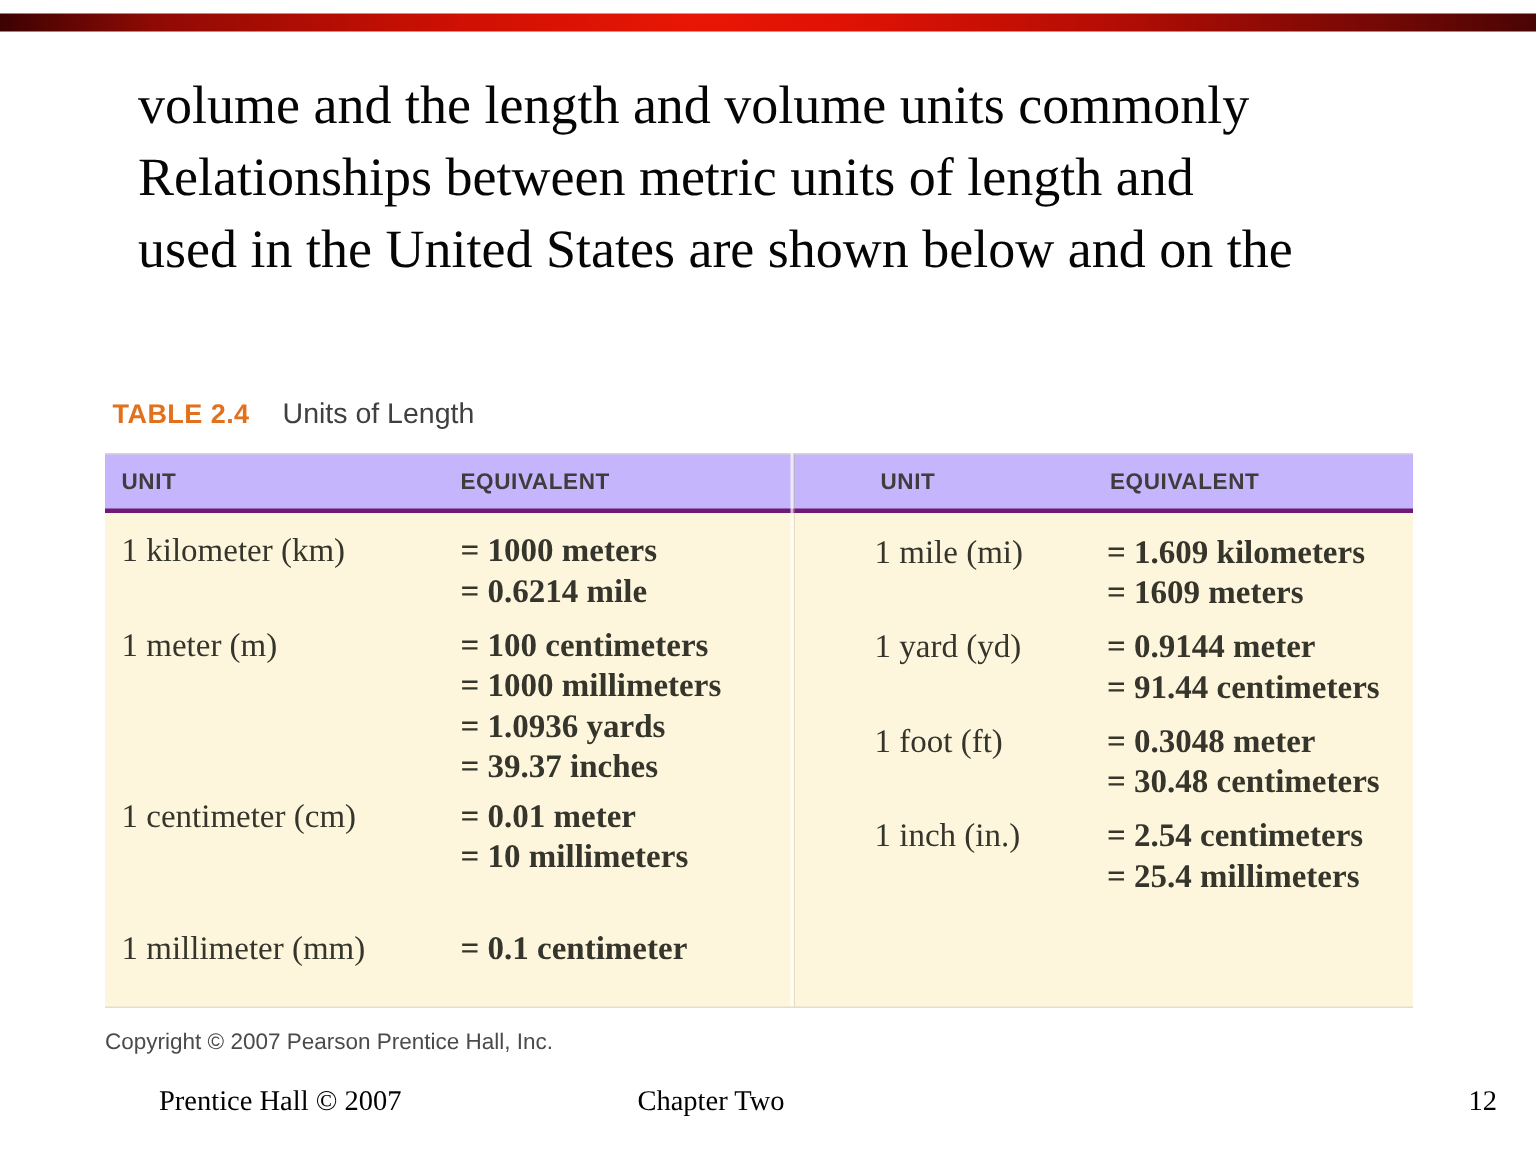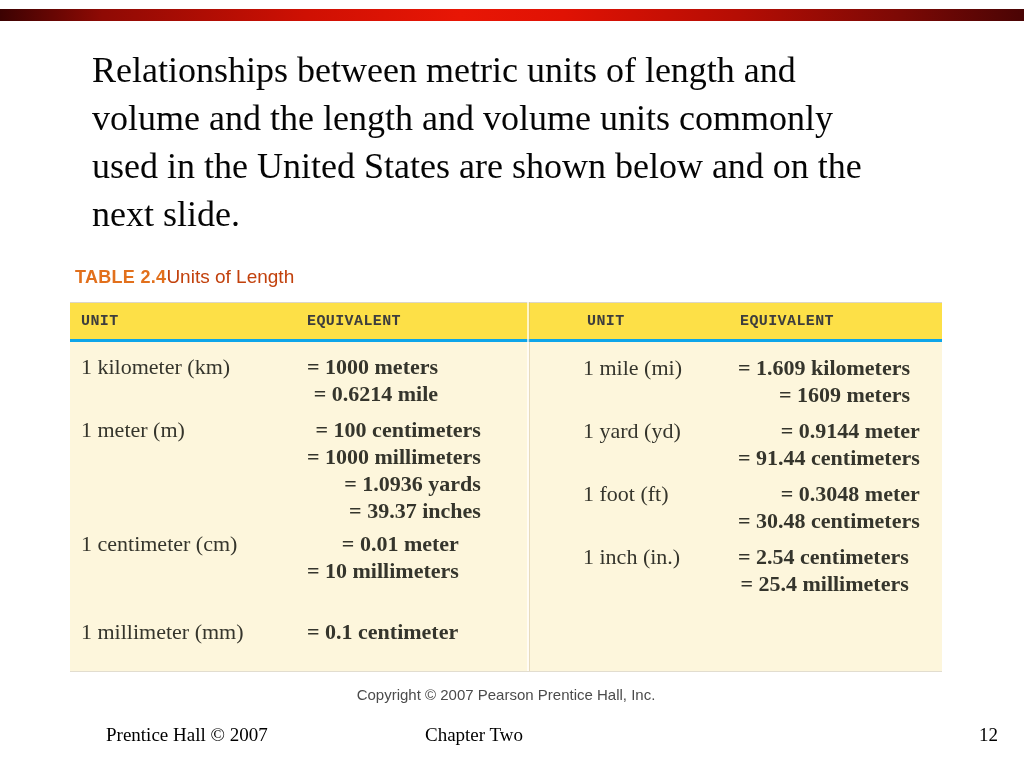--- a/index.html
+++ b/index.html
@@ -14,68 +14,67 @@
 
   
   .title{position:absolute;left:92px;top:46px;width:880px;
     font-family:"Liberation Serif",serif;font-size:36px;line-height:48px;
     color:#050505;}
   .title div{white-space:nowrap;}
 
   
   .tbl-heading{position:absolute;left:75px;top:266px;white-space:nowrap;}
   .tbl-label{font-size:18px;font-weight:bold;color:#e2701c;letter-spacing:.3px;}
-  .tbl-caption{font-size:19px;color:#c2410c;}
+  .tbl-caption{font-size:19px;color:#404040;margin-left:22px;}
 
   
   .ptable{position:absolute;left:70px;top:302px;width:872px;height:368px;}
   .thead{position:absolute;left:0;top:0;width:872px;height:36px;
-    background:#fde047;border-top:1px solid #dcd6c8;
-    border-bottom:3px solid #0ea5e9;font-family:Liberation Mono, monospace;}
+    background:#c4b5fd;border-top:1px solid #dcd6c8;
+    border-bottom:3px solid #701a75;}
   .thead span{position:absolute;top:10px;font-size:15px;font-weight:bold;
     color:#3d3d3d;letter-spacing:.4px;}
   .h1{left:11px;} .h2{left:237px;} .h3{left:517px;} .h4{left:670px;}
   .tbody{position:absolute;left:0;top:40px;width:872px;height:329px;
-    background:#fdf6dc;border-bottom:1px solid #e2ddcf;text-align:right;}
+    background:#fdf6dc;border-bottom:1px solid #e2ddcf;}
   .divider{position:absolute;left:457px;top:-40px;width:2px;height:369px;
     background:rgba(255,255,255,.7);box-shadow:1px 0 0 rgba(190,170,130,.35);}
   .row{position:absolute;left:0;width:872px;
     font-family:"Liberation Serif",serif;font-size:22px;line-height:27px;
     color:#35352c;}
   .row .unit{position:absolute;white-space:nowrap;}
   .row .eqs{position:absolute;}
   .row .eqs div{white-space:nowrap;font-weight:bold;}
   .row.l .unit{left:11px;}  .row.l .eqs{left:237px;}
   .row.r .unit{left:513px;} .row.r .eqs{left:668px;}
   .rl0{top:11px;} .rl1{top:74px;} .rl2{top:188px;} .rl3{top:276px;}
   .rr0{top:12px;} .rr1{top:75px;} .rr2{top:138px;} .rr3{top:201px;}
 
   
   .tbl-copyright{position:absolute;left:70px;top:686px;width:872px;
-    text-align:center;font-size:15px;color:#4b4b4b;}
+    font-size:15px;color:#4b4b4b;}
 
   
   .footer-left,.footer-center,.footer-page{position:absolute;top:724px;
     font-family:"Liberation Serif",serif;font-size:19px;color:#000;margin-left:44px;}
   .footer-left{left:62px;}
   .footer-center{left:0;width:860px;text-align:center;}
   .footer-page{right:26px;}
 </style>
 </head>
 <body>
 
 <div class="slide">
 
   <div class="top-bar"></div>
 
   <div class="title">
+    <div>volume and the length and volume units commonly</div>
     <div>Relationships between metric units of length and</div>
-    <div>volume and the length and volume units commonly</div>
     <div>used in the United States are shown below and on the</div>
-    <div>next slide.</div>
   </div>
 
   <div class="tbl-heading">
     <span class="tbl-label">TABLE 2.4</span><span class="tbl-caption">Units of Length</span>
   </div>
 
   <div class="ptable">
     <div class="thead">
       <span class="h1">UNIT</span>
       <span class="h2">EQUIVALENT</span>

